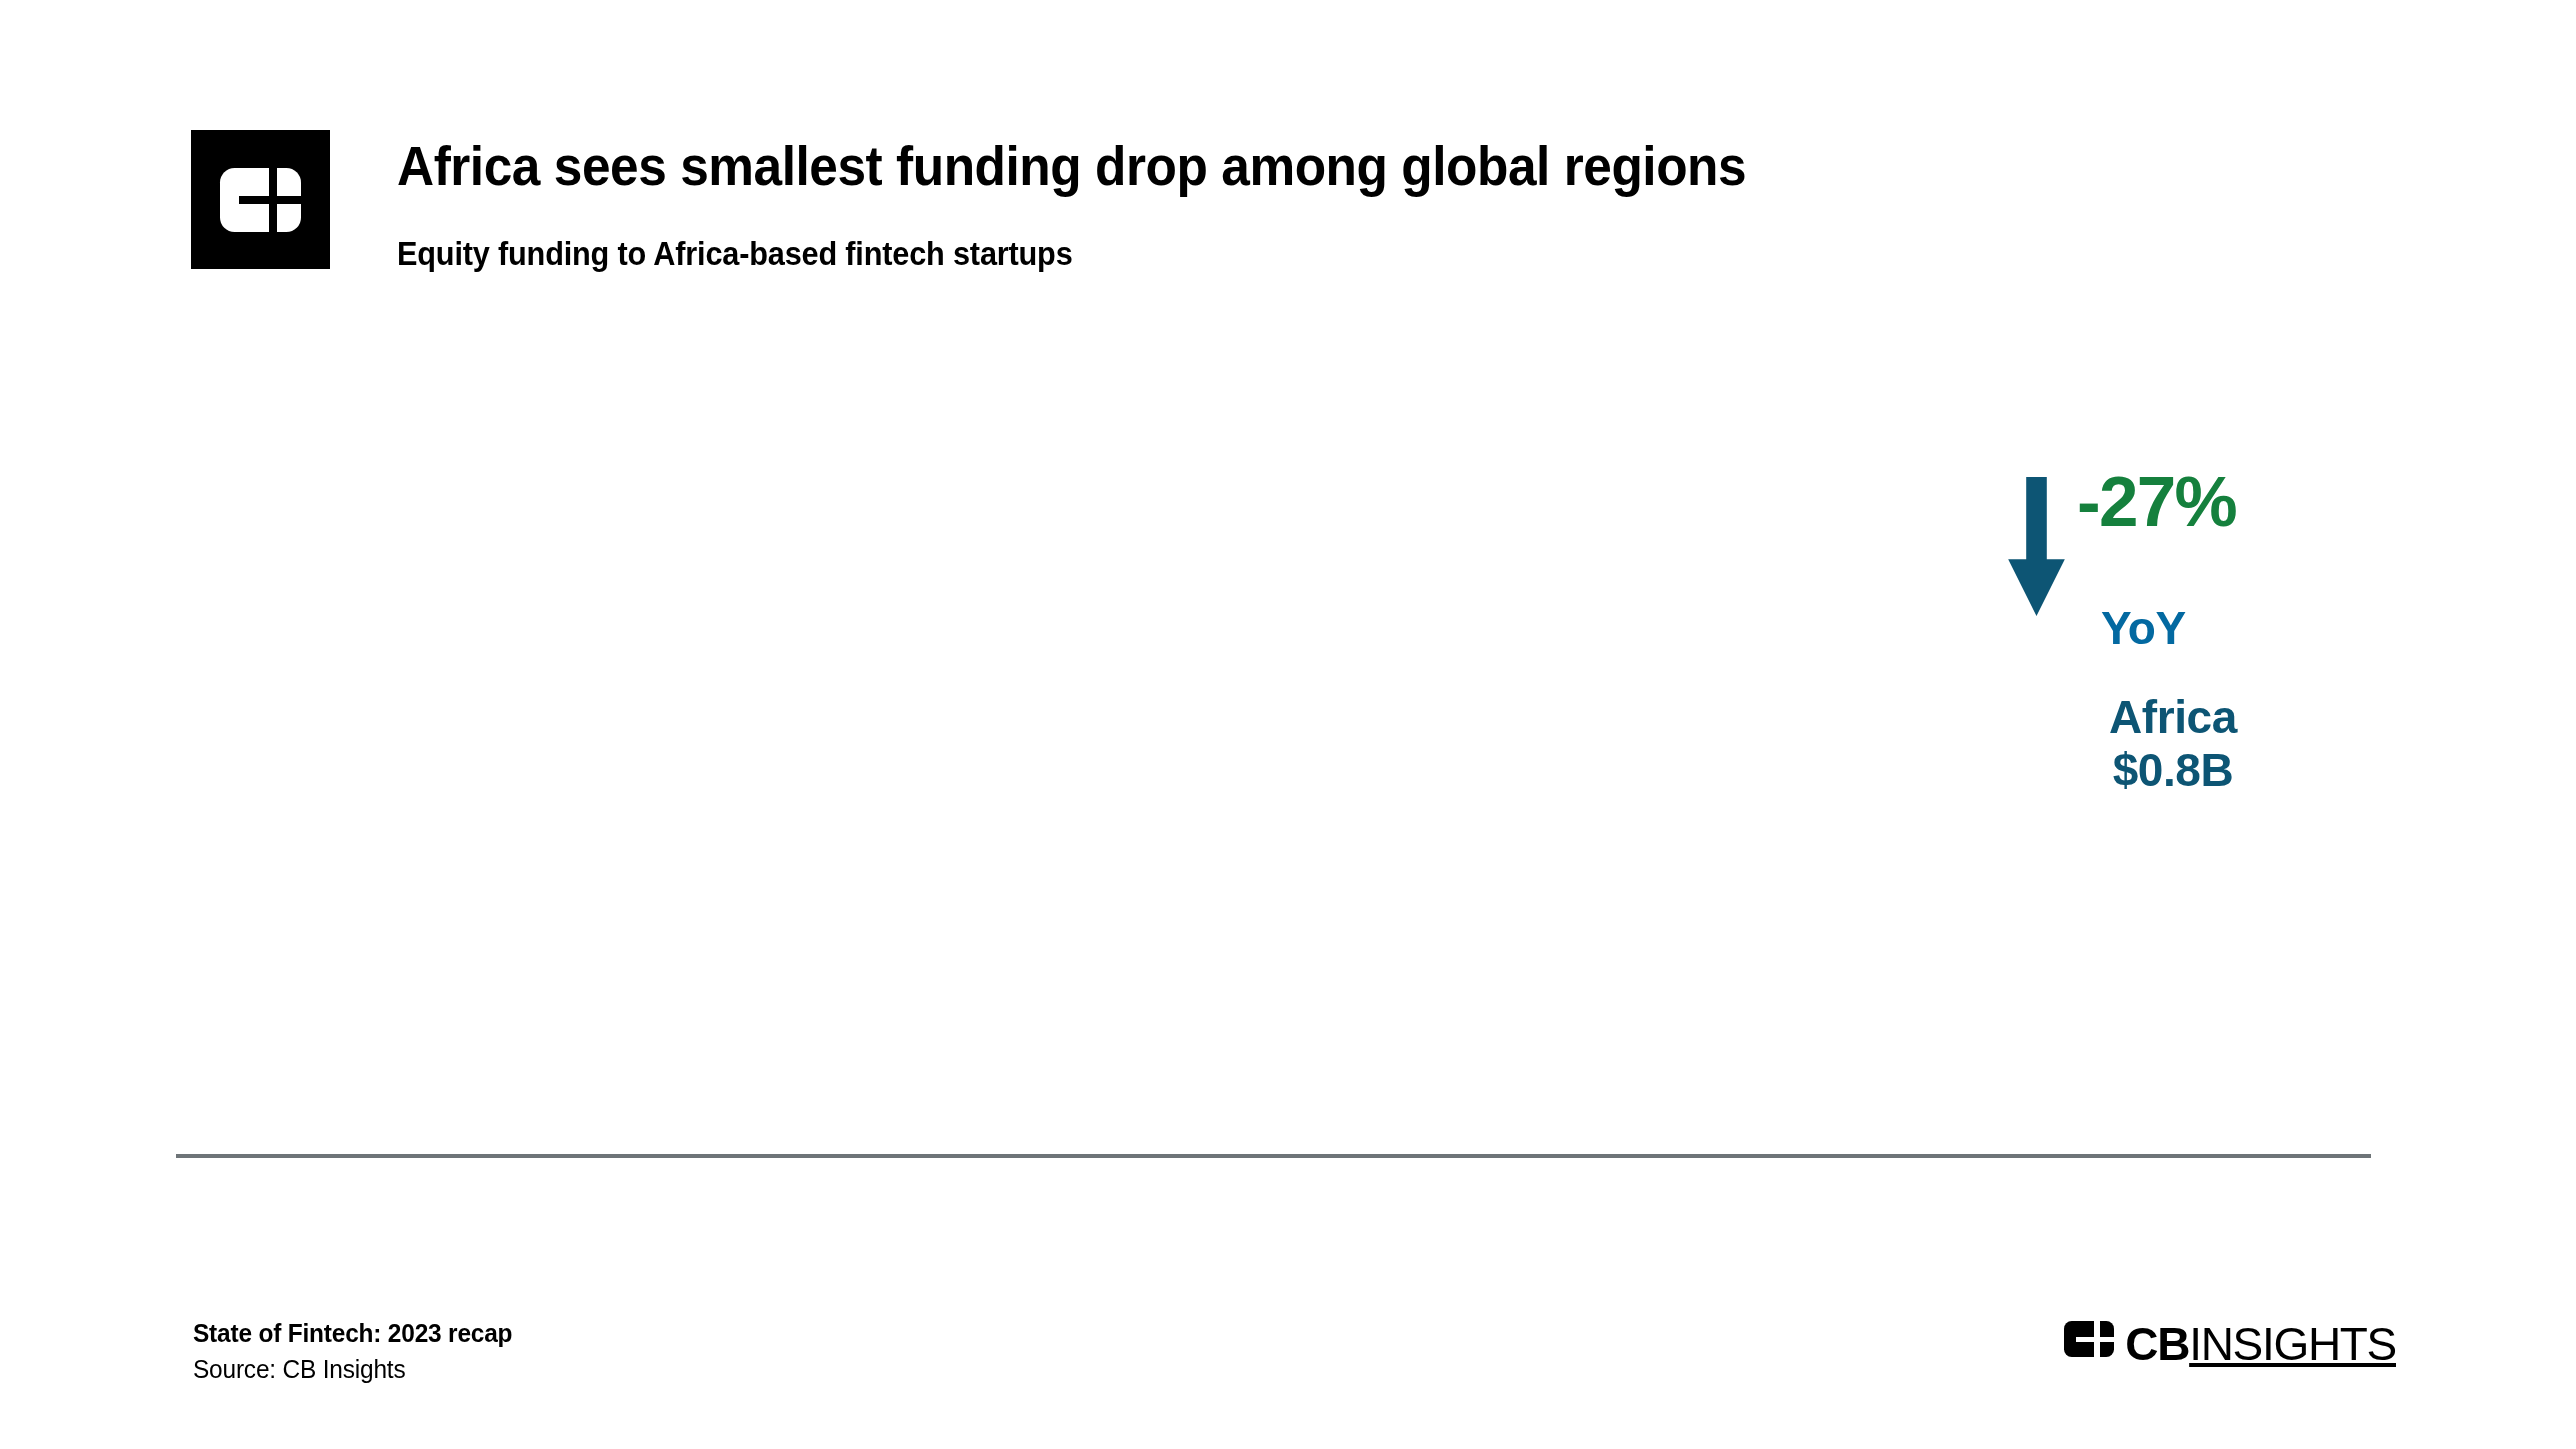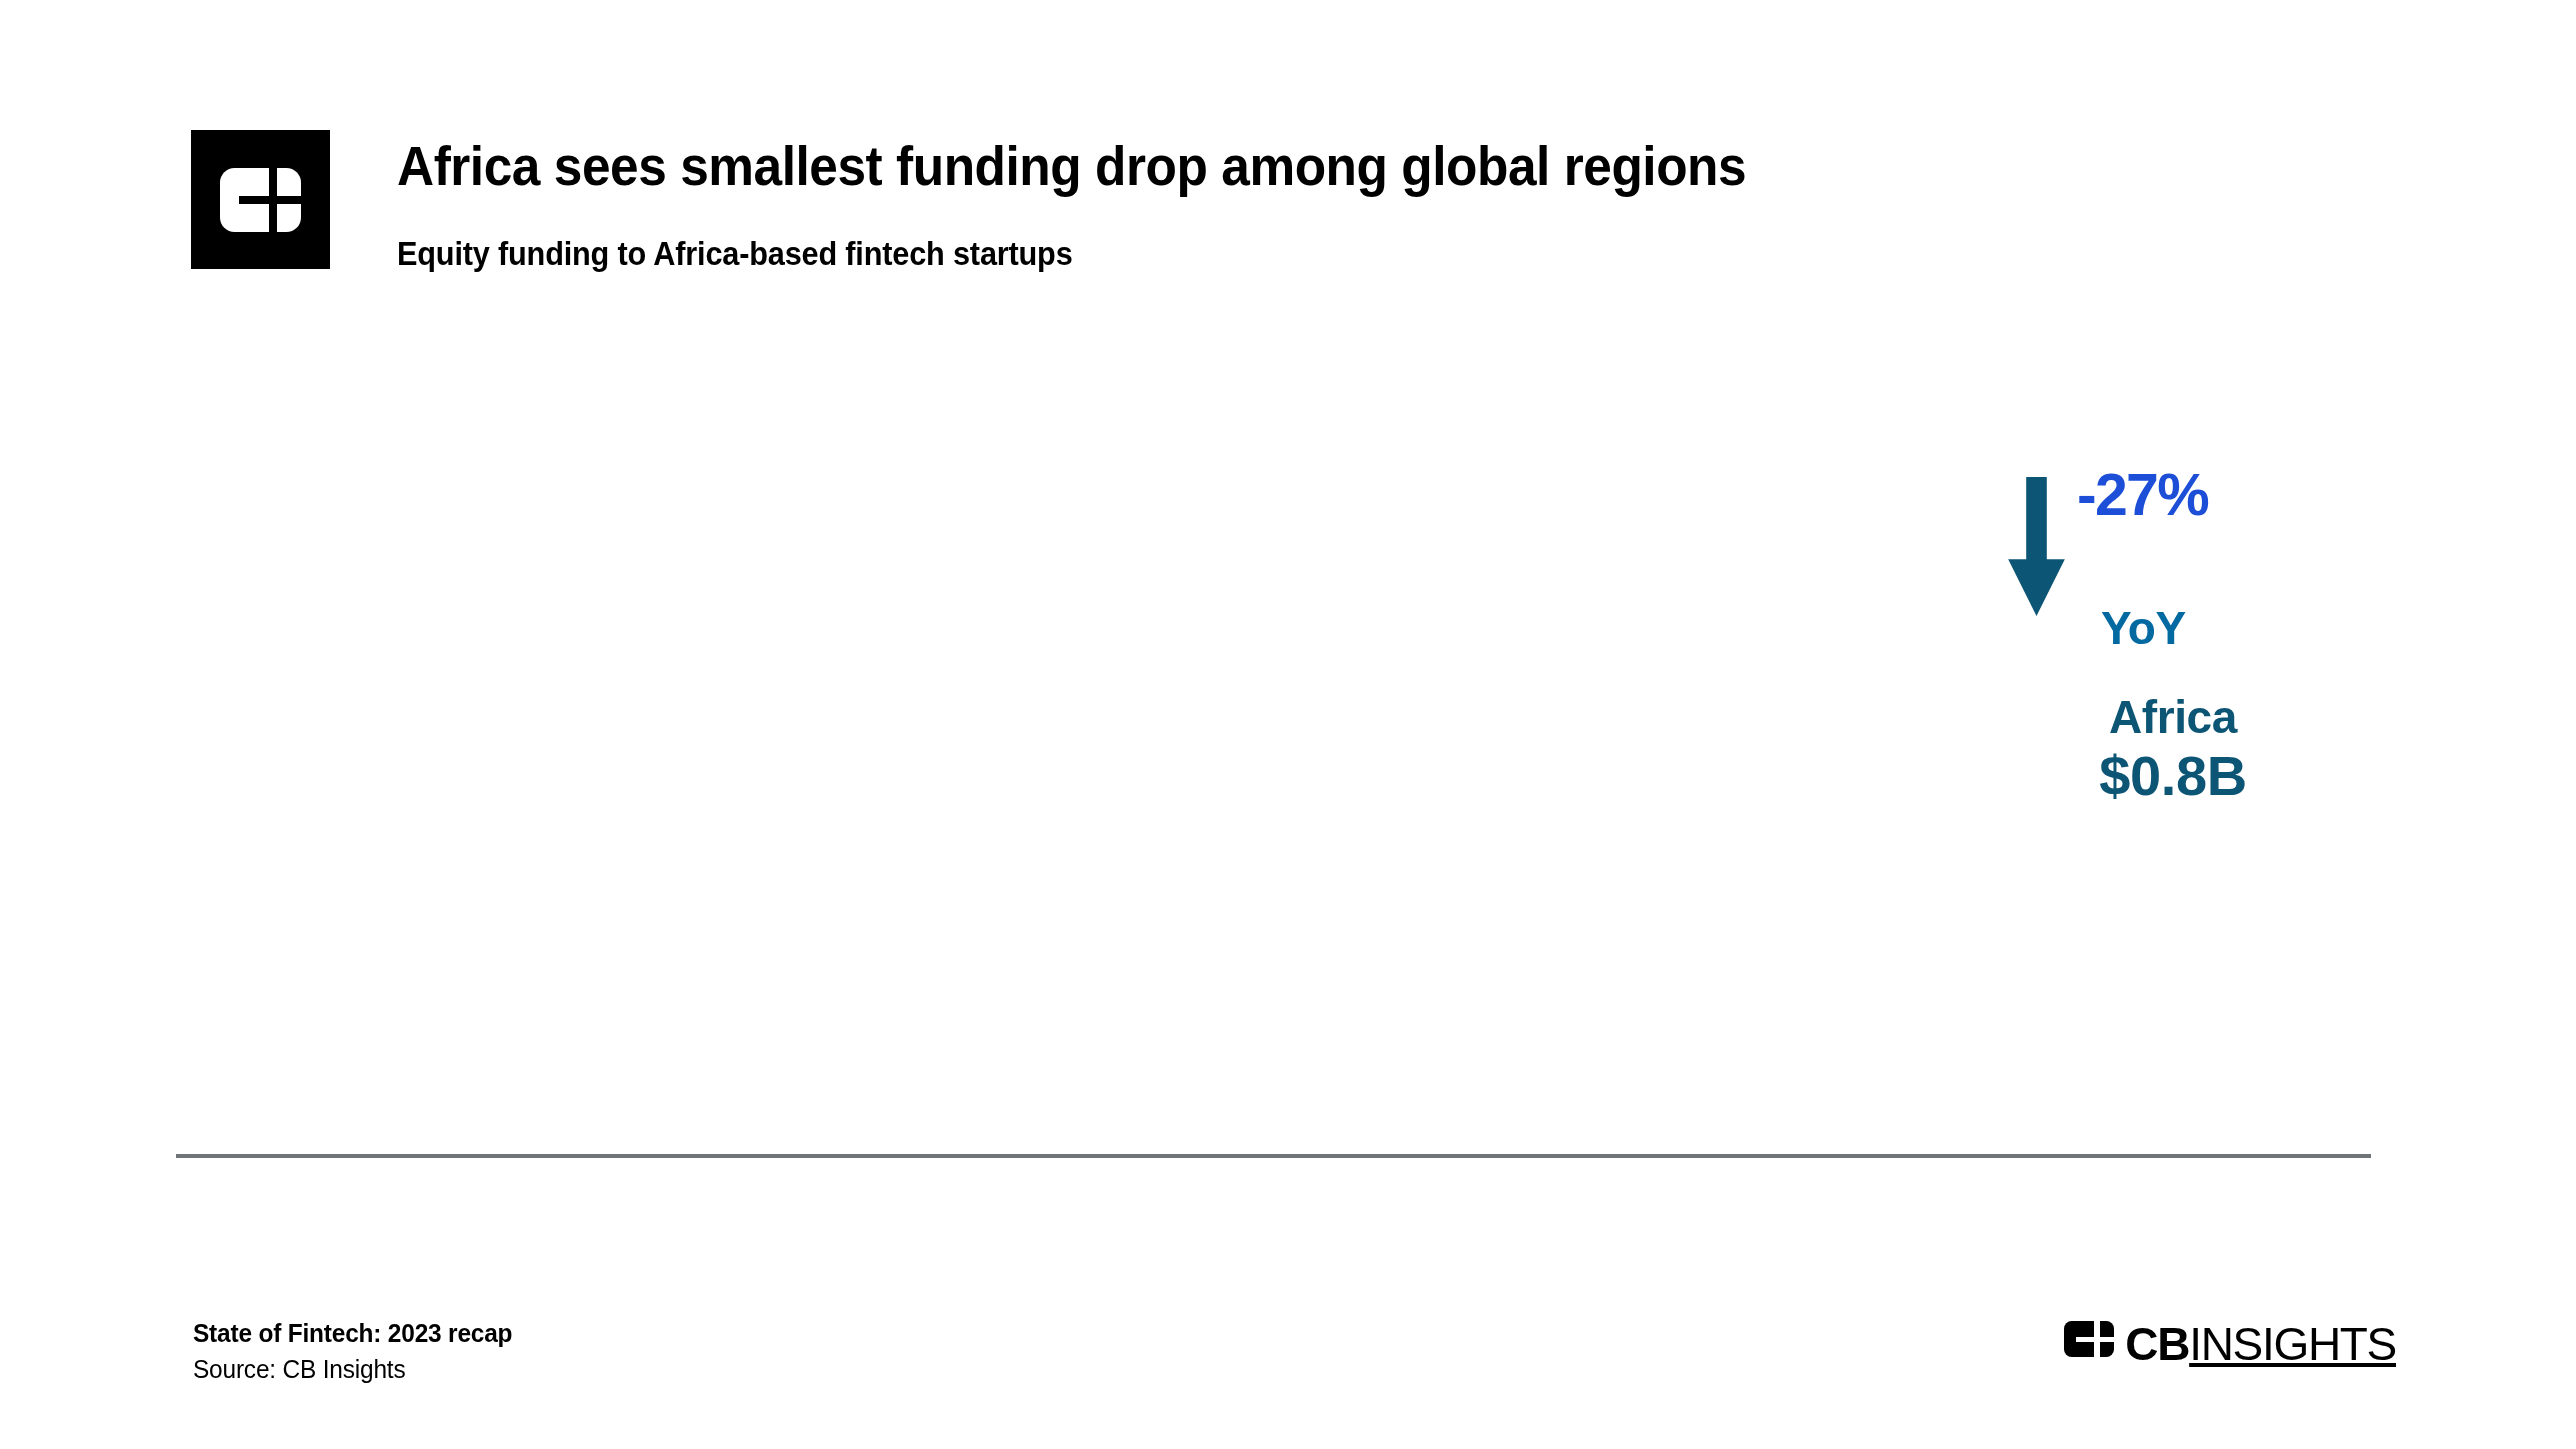--- a/index.html
+++ b/index.html
@@ -116,23 +116,23 @@
     position: absolute;
     left: 6.9px;
     top: 8.6px;
     width: 57px;
     height: 139px;
   }
   #annotation-delta {
     position: absolute;
     left: 76px;
     top: -6.9px;
-    font-size: 59px;
-    font-weight: 700;
-    color: #1d4ed8;
+    font-size: 71px;
+    font-weight: 700;
+    color: #15803d;
     letter-spacing: -1.7px;
     white-space: nowrap;
   }
   #annotation-period {
     position: absolute;
     left: 100px;
     top: 93px;
     font-size: 46px;
     font-weight: 700;
     color: #0369a1;
@@ -151,21 +151,21 @@
     color: #0d5574;
     letter-spacing: -0.4px;
     white-space: nowrap;
   }
   #annotation-metric-value {
     position: absolute;
     left: 0;
     top: 275px;
     width: 344px;
     text-align: center;
-    font-size: 56px;
+    font-size: 46px;
     font-weight: 700;
     color: #0d5574;
     letter-spacing: -0.4px;
     white-space: nowrap;
   }
 
   
   #footer-source {
     position: absolute;
     left: 193px;

